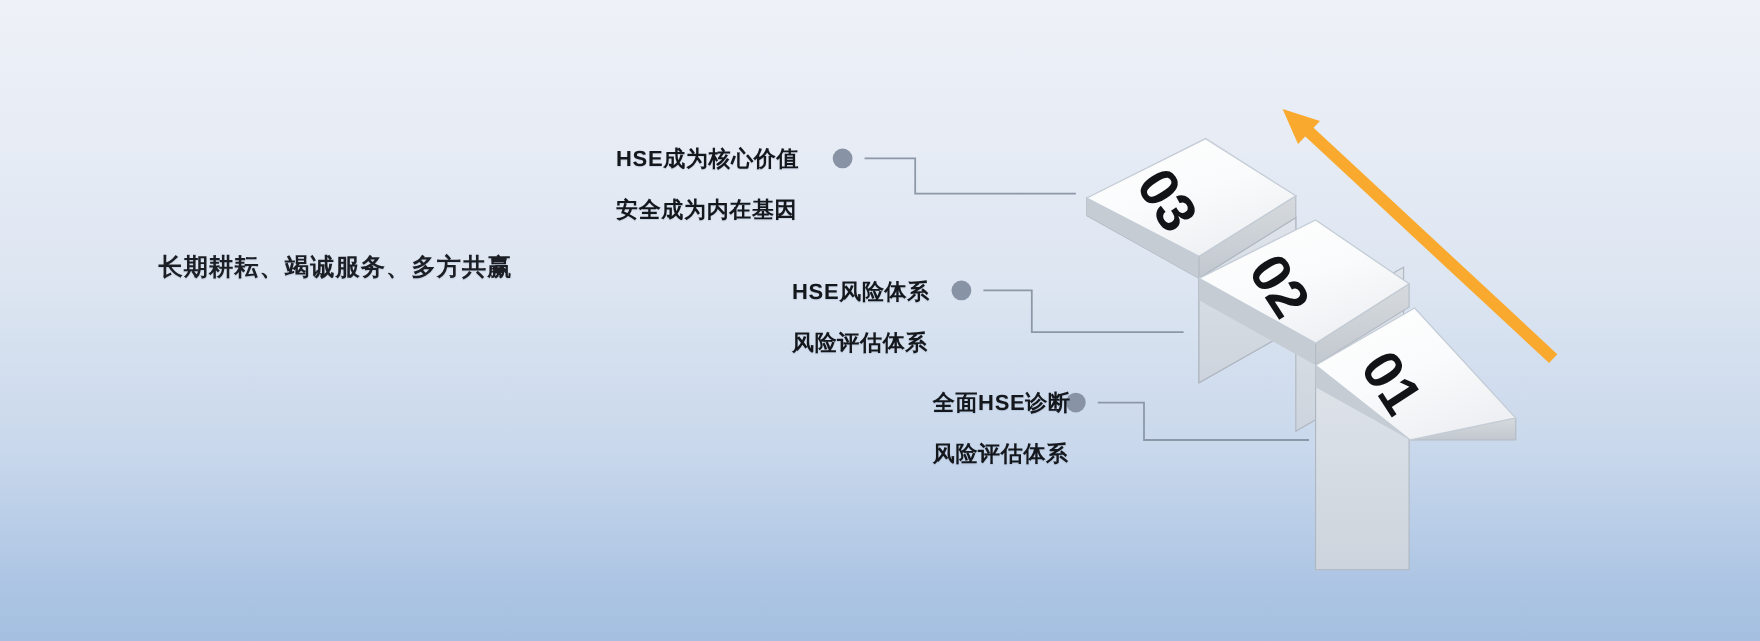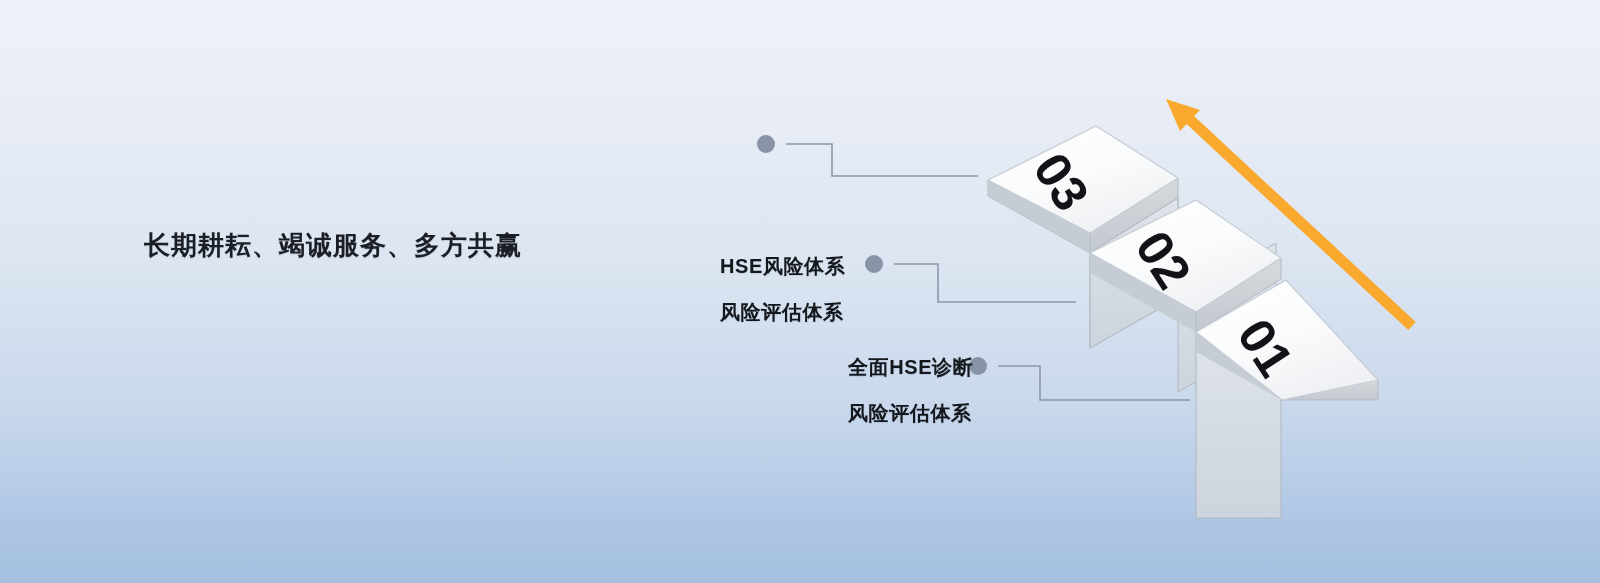--- a/index.html
+++ b/index.html
@@ -16,21 +16,21 @@
 
   
   .headings { position:absolute; left:144px; top:184px; }
   .page-title {
     font-size:54px; font-weight:700; color:#16181c;
     letter-spacing:2px; line-height:1.15;
     text-shadow:0 1px 1px rgba(120,140,170,.30);
   }
   .page-subtitle {
     margin-top:44px;
-    font-size:26px; font-weight:700; color:#1b1e24;
+    font-size:22px; font-weight:700; color:#1b1e24;
     letter-spacing:1px;
     text-shadow:0 1px 1px rgba(120,140,170,.25);
   }
 
   
   .callout { position:absolute; text-align:left; }
   .callout .line {
     font-size:20px; font-weight:700; color:#14171c;
     letter-spacing:.6px; line-height:1;
     white-space:nowrap;
@@ -127,20 +127,24 @@
     <g>
       <line x1="1412" y1="326" x2="1186" y2="116" stroke="#f9aa2e" stroke-width="11" stroke-linecap="butt"></line>
       <polygon points="1166,99 1200,110 1180,131" fill="#f9aa2e"></polygon>
     </g>
   </svg>
 
   <div class="headings">
     <div class="page-subtitle">长期耕耘、竭诚服务、多方共赢</div>
   </div>
 
+  <div class="callout callout-3">
+    <div class="line">HSE成为核心价值</div>
+    <div class="line">安全成为内在基因</div>
+  </div>
 
   <div class="callout callout-2">
     <div class="line">HSE风险体系</div>
     <div class="line">风险评估体系</div>
   </div>
 
   <div class="callout callout-1">
     <div class="line">全面HSE诊断</div>
     <div class="line">风险评估体系</div>
   </div>

